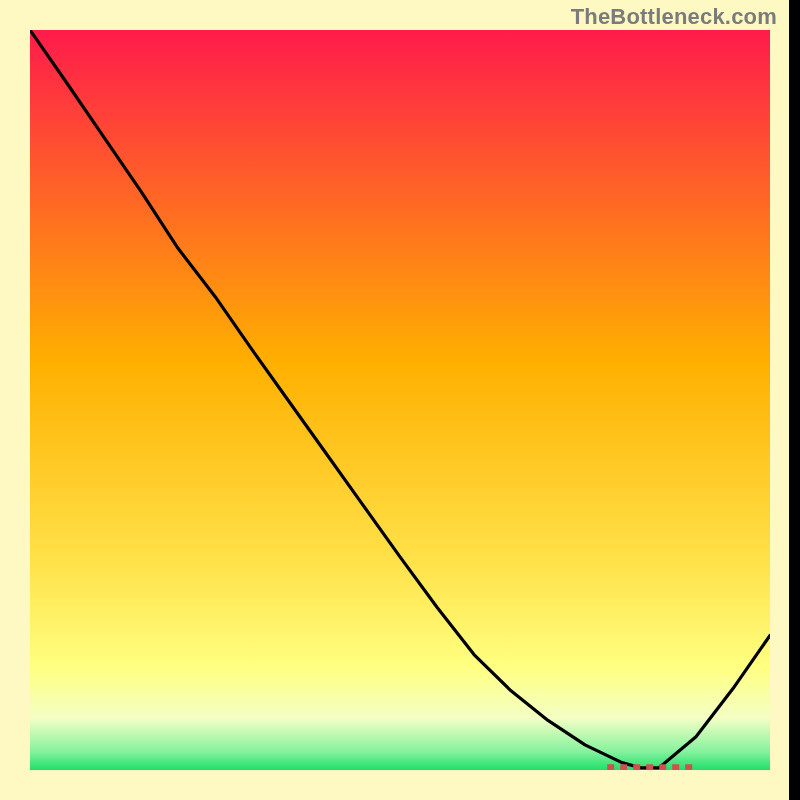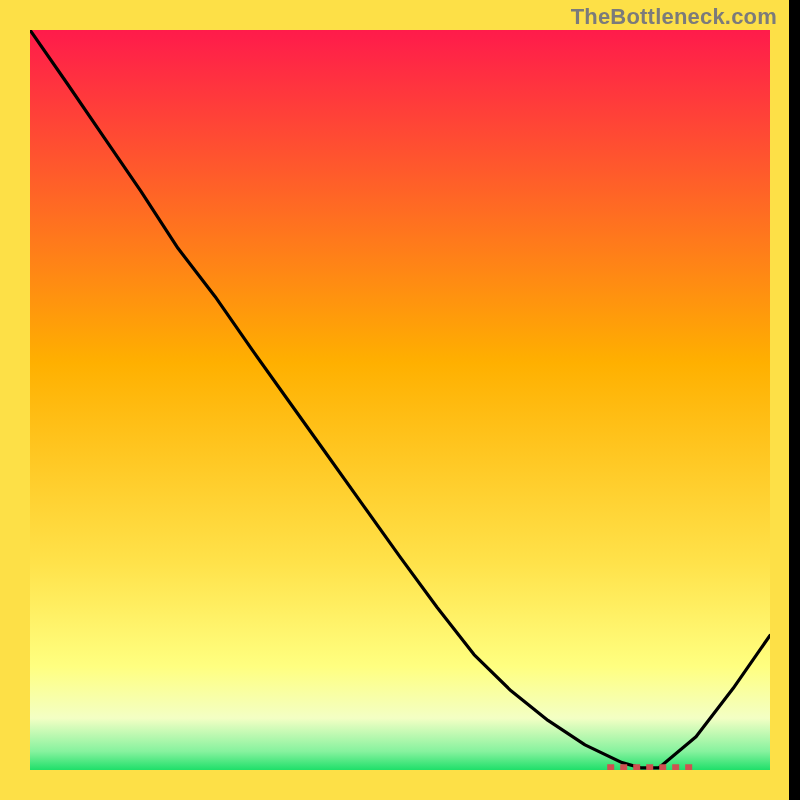--- a/index.html
+++ b/index.html
@@ -1,21 +1,21 @@
 <!DOCTYPE html>
 <html><head>
 <meta charset="utf-8">
 <style>
   * { margin: 0; padding: 0; box-sizing: border-box; }
   html, body { width: 800px; height: 800px; overflow: hidden; background: #000; }
   .frame {
     position: relative;
     width: 789px;
     height: 800px;
-    background: #fde047;
+    background: #fef9c3;
   }
   .watermark {
     position: absolute;
     top: 4px;
     right: 12px;
     font-family: Arial, Helvetica, sans-serif;
     font-size: 22px;
     font-weight: bold;
     color: #7b7b7b;
     letter-spacing: 0.2px;

